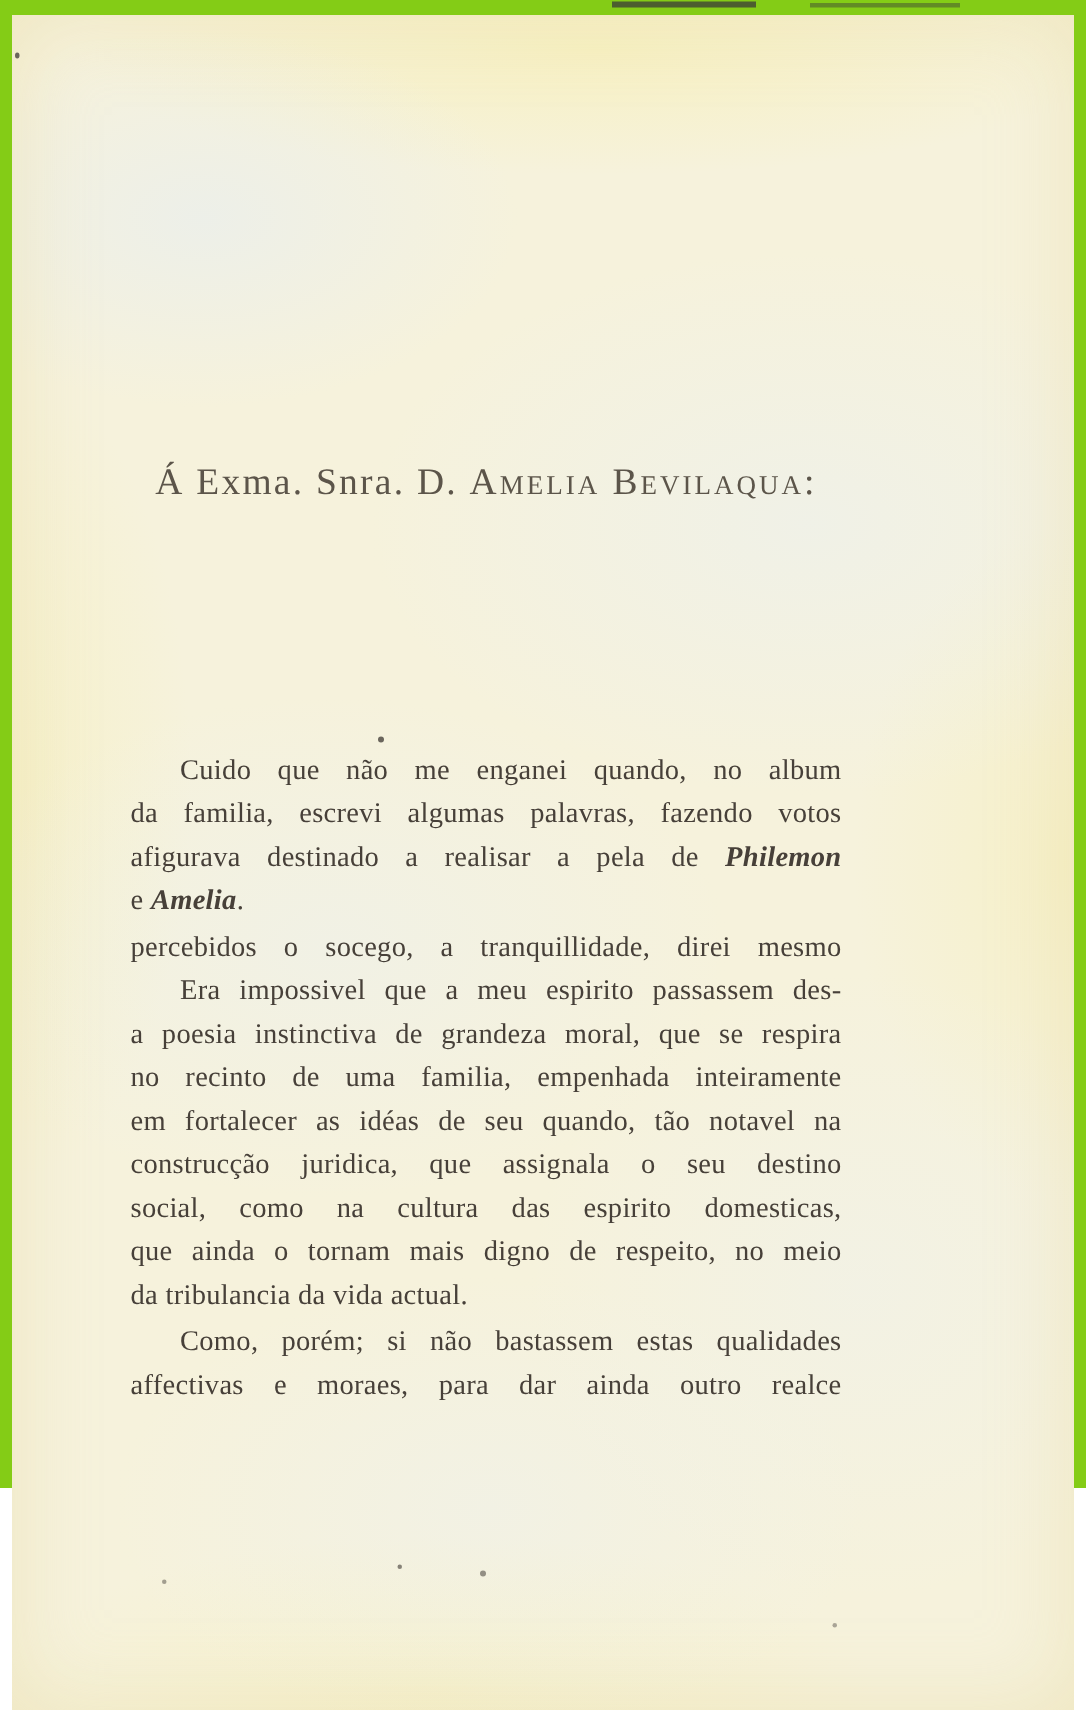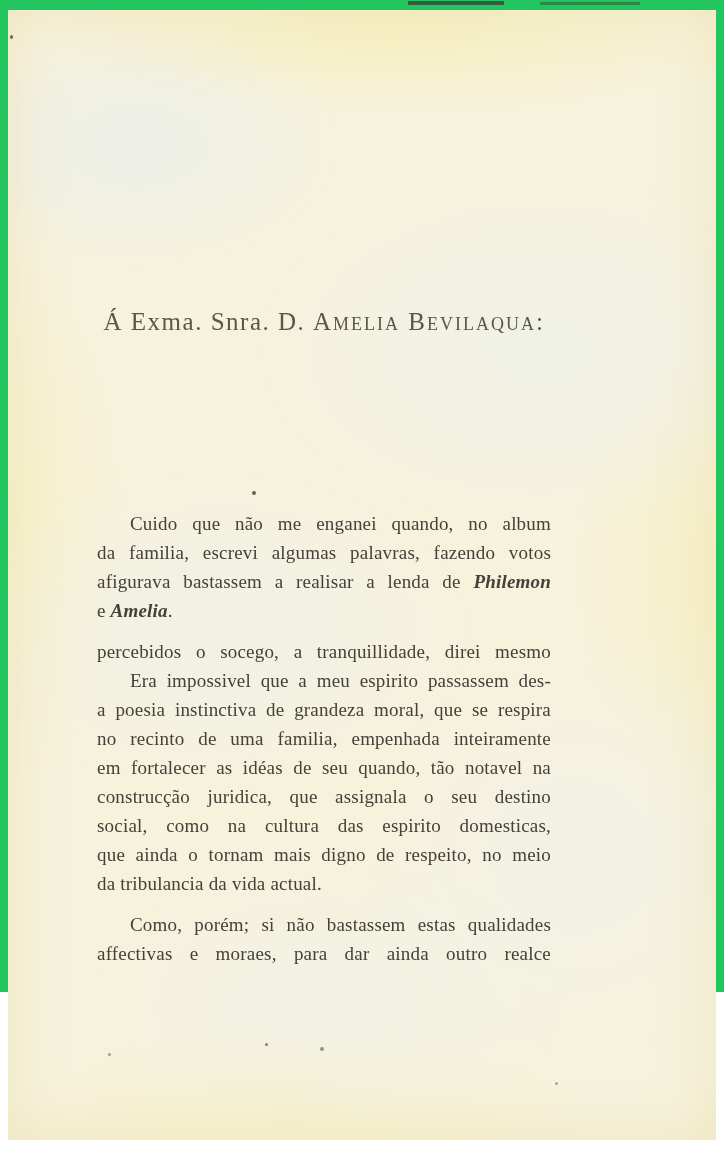--- a/index.html
+++ b/index.html
@@ -8,21 +8,21 @@
     background: #ffffff;
     width: 724px;
     height: 1152px;
     overflow: hidden;
     font-family: "Liberation Serif", serif;
   }
   .canvas {
     position: relative;
     width: 724px;
     height: 992px;
-    background: #22c55e;
+    background: #84cc16;
   }
   
   .scan-page {
     position: absolute;
     left: 8px;
     top: 10px;
     width: 708px;
     height: 1130px;
     background-color: #f6f2dc;
     background-image:
@@ -55,21 +55,21 @@
   .body-text {
     position: absolute;
     left: 85px;
     top: 497px;
     width: 478px;
     font-size: 19px;
     line-height: 29px;
     color: #474039;
     letter-spacing: 0.2px;
   }
-  .paragraph { margin: 12px; }
+  .paragraph { margin: 2px; }
   .line {
     text-align: justify;
     text-align-last: justify;
   }
   .line.first { text-indent: 33px; }
   .line.no-just { text-align-last: left; }
   .line i { font-style: italic; font-weight: bold; }
   
   .speck {
     position: absolute;
@@ -98,21 +98,21 @@
   </div>
 
   <div class="heading">
     <span>Á Exma. Snra. D. </span><span class="caps-name">Amelia Bevilaqua</span><span>:</span>
   </div>
 
   <div class="body-text">
       <div class="paragraph">
         <div class="line first"><span>Cuido que não me enganei quando, no album</span></div>
         <div class="line"><span>da familia, escrevi algumas palavras, fazendo votos</span></div>
-        <div class="line"><span>afigurava bastassem a realisar a lenda de </span><i>Philemon</i></div>
+        <div class="line"><span>afigurava destinado a realisar a pela de </span><i>Philemon</i></div>
         <div class="line no-just"><span>e </span><i>Amelia</i><span>.</span></div>
       </div>
       <div class="paragraph">
         <div class="line"><span>percebidos o socego, a tranquillidade, direi mesmo</span></div>
         <div class="line first"><span>Era impossivel que a meu espirito passassem des-</span></div>
         <div class="line"><span>a poesia instinctiva de grandeza moral, que se respira</span></div>
         <div class="line"><span>no recinto de uma familia, empenhada inteiramente</span></div>
         <div class="line"><span>em fortalecer as idéas de seu quando, tão notavel na</span></div>
         <div class="line"><span>construcção juridica, que assignala o seu destino</span></div>
         <div class="line"><span>social, como na cultura das espirito domesticas,</span></div>

